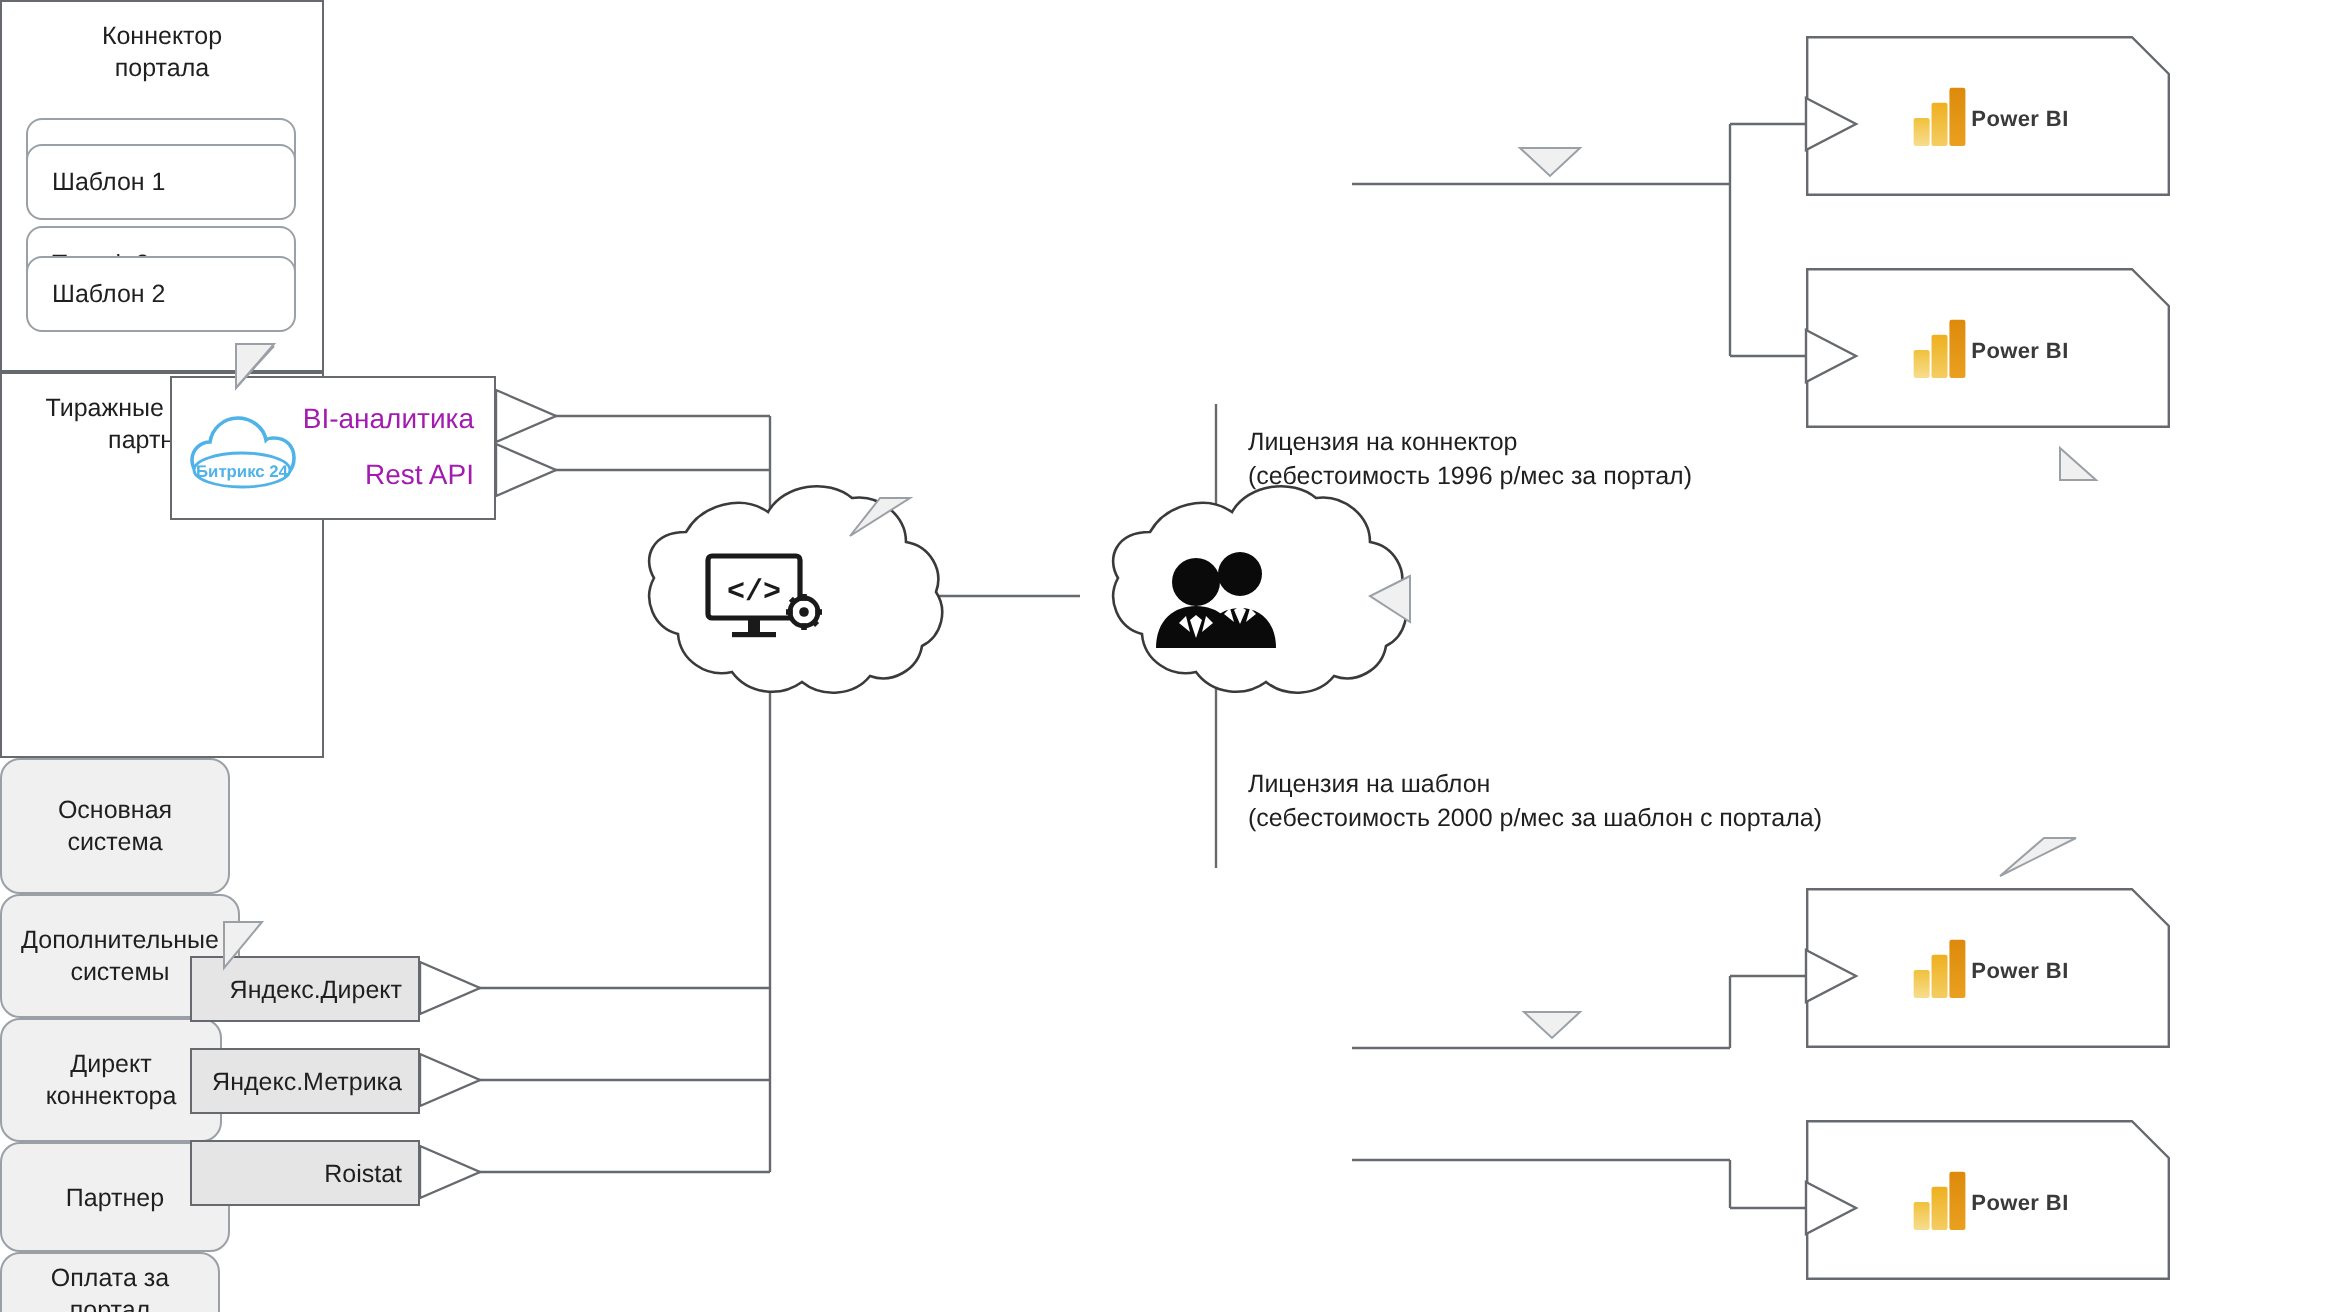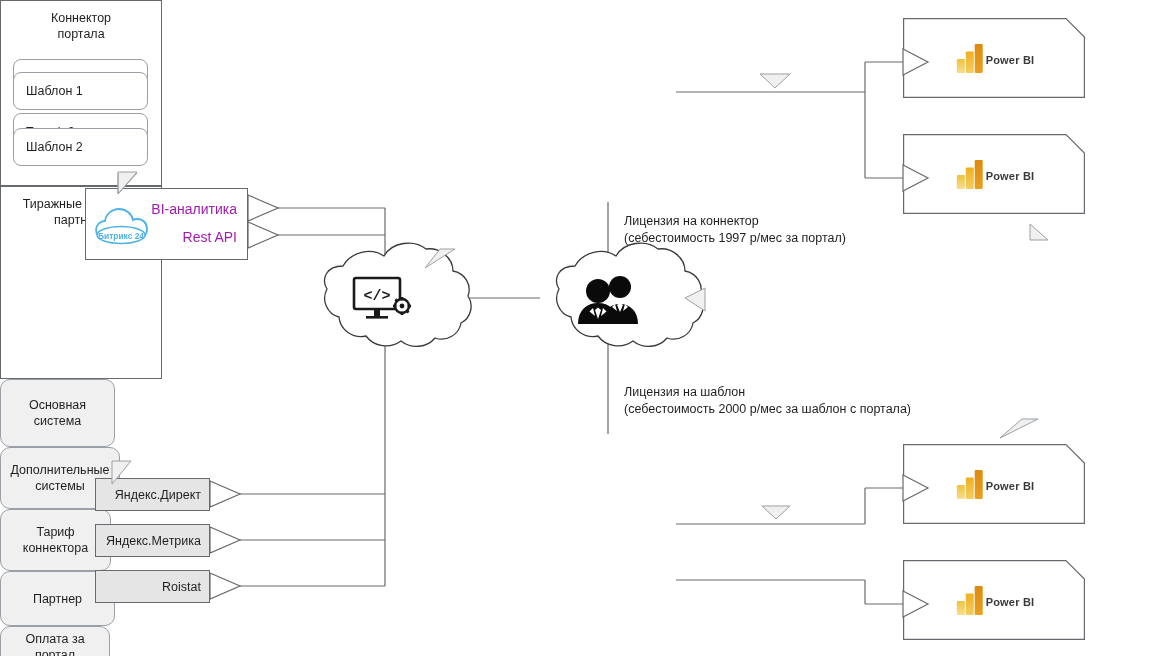--- a/index.html
+++ b/index.html
@@ -375,33 +375,33 @@
     <span class="txt">Основная
 система</span>
   </div>
 
   <div class="callout" style="left:28px; top:400px; width:120px; height:62px;">
     <span class="txt">Дополнительные
 системы</span>
   </div>
 
   <div class="callout" style="left:400px; top:188px; width:111px; height:62px;">
-    <span class="txt">Тариф
+    <span class="txt">Директ
 коннектора</span>
   </div>
 
   <div class="callout" style="left:705px; top:270px; width:115px; height:55px;">
     <span class="txt">Партнер</span>
   </div>
 
   <div class="callout" style="left:719px; top:17px; width:110px; height:58px;">
     <span class="txt">Оплата за
 портал
 Битрикс 24</span>
   </div>
 
   <div class="freetext" style="left:624px; top:213px;">Лицензия на коннектор
-(себестоимость 1997 р/мес за портал)</div>
+(себестоимость 1996 р/мес за портал)</div>
 
   <div class="freetext" style="left:624px; top:384px;">Лицензия на шаблон
 (себестоимость 2000 р/мес за шаблон с портала)</div>
 
 </div>
 
 </body></html>

